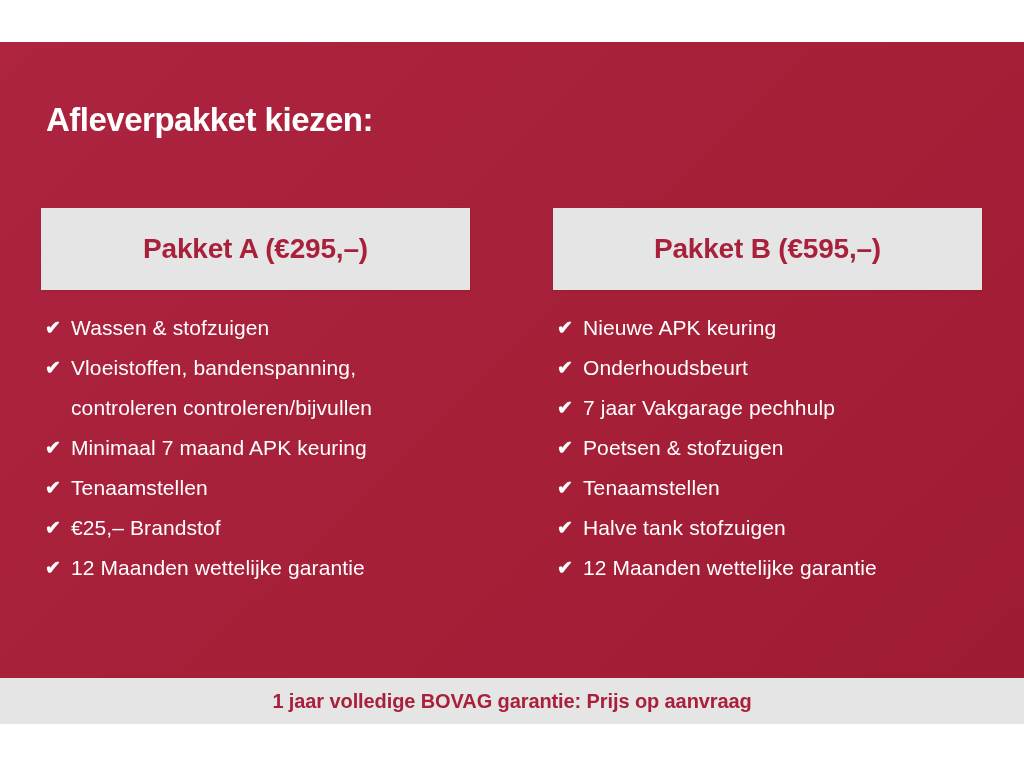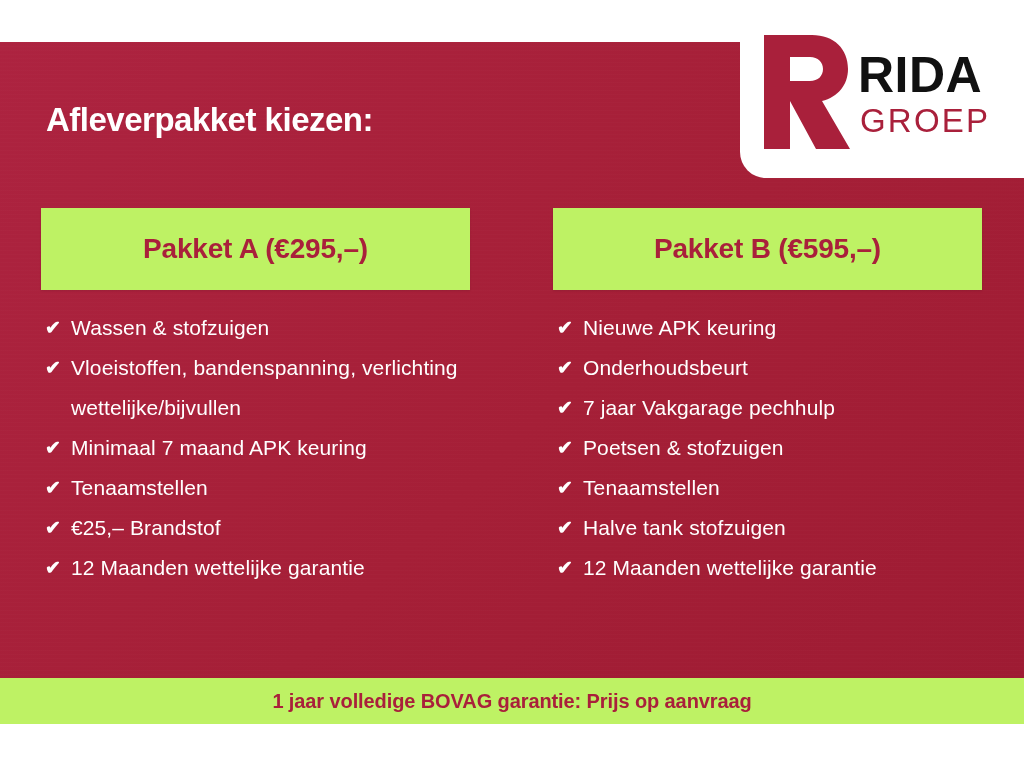--- a/index.html
+++ b/index.html
@@ -117,21 +117,21 @@
     z-index: 5;
   }
   .pkg-col {
     position: absolute;
     top: 0;
   }
   .pkg-col.left  { left: 41px;  width: 429px; }
   .pkg-col.right { left: 553px; width: 429px; }
 
   .pkg-header {
-    background: #bef264;
+    background: #e5e5e5;
     height: 82px;
     display: flex;
     align-items: center;
     justify-content: center;
     box-shadow: 0 1px 2px rgba(0,0,0,0.10);
   }
   .pkg-header-text {
     font-size: 28px;
     font-weight: 700;
     color: #A9203B;
@@ -169,21 +169,21 @@
     max-width: 392px;
   }
 
   
   .footer-bar {
     position: absolute;
     left: 0;
     top: 678px;
     width: 1024px;
     height: 46px;
-    background: #bef264;
+    background: #e5e5e5;
     display: flex;
     align-items: center;
     justify-content: center;
     z-index: 6;
   }
   .footer-text {
     font-size: 20px;
     font-weight: 700;
     color: #A9203B;
     letter-spacing: -0.1px;
@@ -211,47 +211,35 @@
 <body>
 
 <div id="slide">
 
   <div class="top-white"></div>
 
   <div class="red-panel"></div>
 
   <h1 class="title">Afleverpakket kiezen:</h1>
 
-  <div class="logo-panel">
-    <div class="logo-mark">
-      <svg viewBox="0 0 96 122" xmlns="http://www.w3.org/2000/svg" aria-hidden="true">
-        <path d="M8 4 H56 C78 4 92 18 92 38 C92 54 82 66 66 70 L94 118 H60 L34 70 H34 L34 118 H8 Z
-                 M34 26 V50 H54 C62 50 67 45 67 38 C67 31 62 26 54 26 Z" fill="#A9203B"></path>
-      </svg>
-    </div>
-    <div class="logo-words">
-      <span class="logo-rida">RIDA</span>
-      <span class="logo-groep">GROEP</span>
-    </div>
-  </div>
 
   <div class="columns">
 
     <div class="pkg-col left">
       <div class="pkg-header">
         <span class="pkg-header-text">Pakket A (€295,–)</span>
       </div>
       <ul class="pkg-list">
         <li class="pkg-item">
           <span class="check">✔</span>
           <span class="item-text">Wassen &amp; stofzuigen</span>
         </li>
         <li class="pkg-item">
           <span class="check">✔</span>
-          <span class="item-text">Vloeistoffen, bandenspanning, verlichting wettelijke/bijvullen</span>
+          <span class="item-text">Vloeistoffen, bandenspanning, controleren controleren/bijvullen</span>
         </li>
         <li class="pkg-item">
           <span class="check">✔</span>
           <span class="item-text">Minimaal 7 maand APK keuring</span>
         </li>
         <li class="pkg-item">
           <span class="check">✔</span>
           <span class="item-text">Tenaamstellen</span>
         </li>
         <li class="pkg-item">

